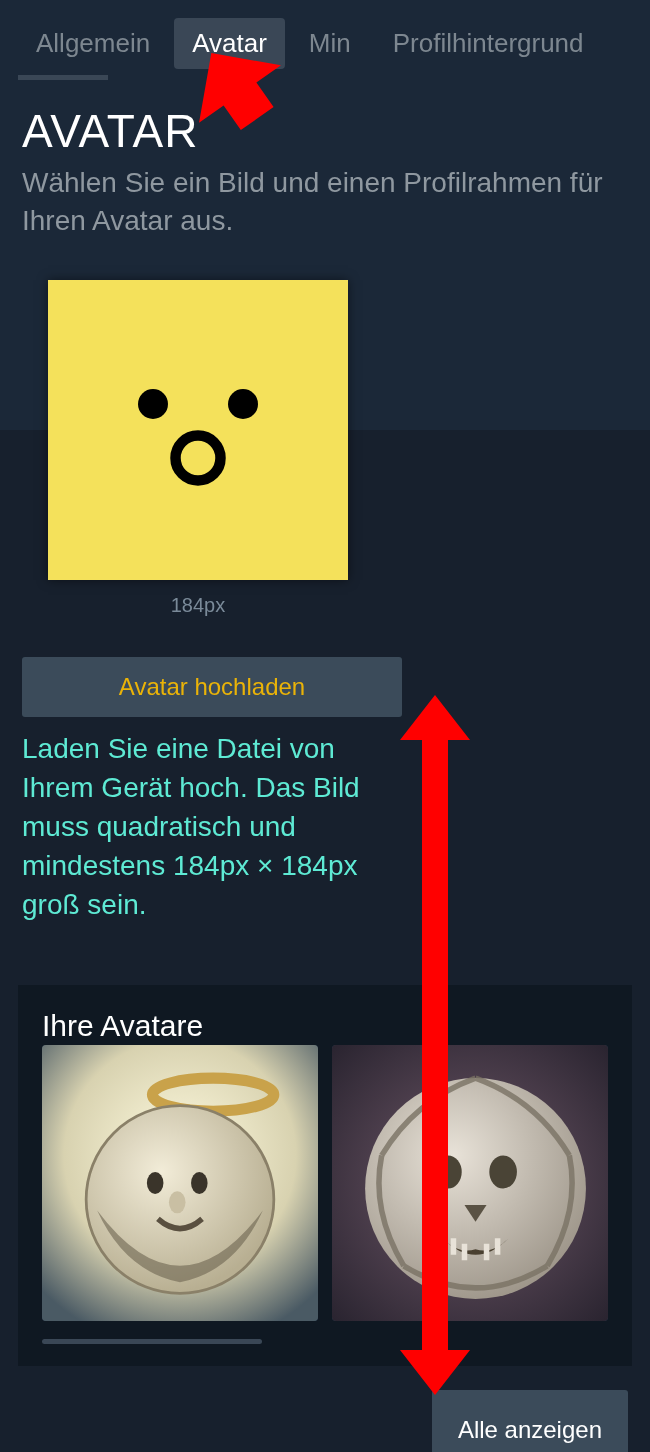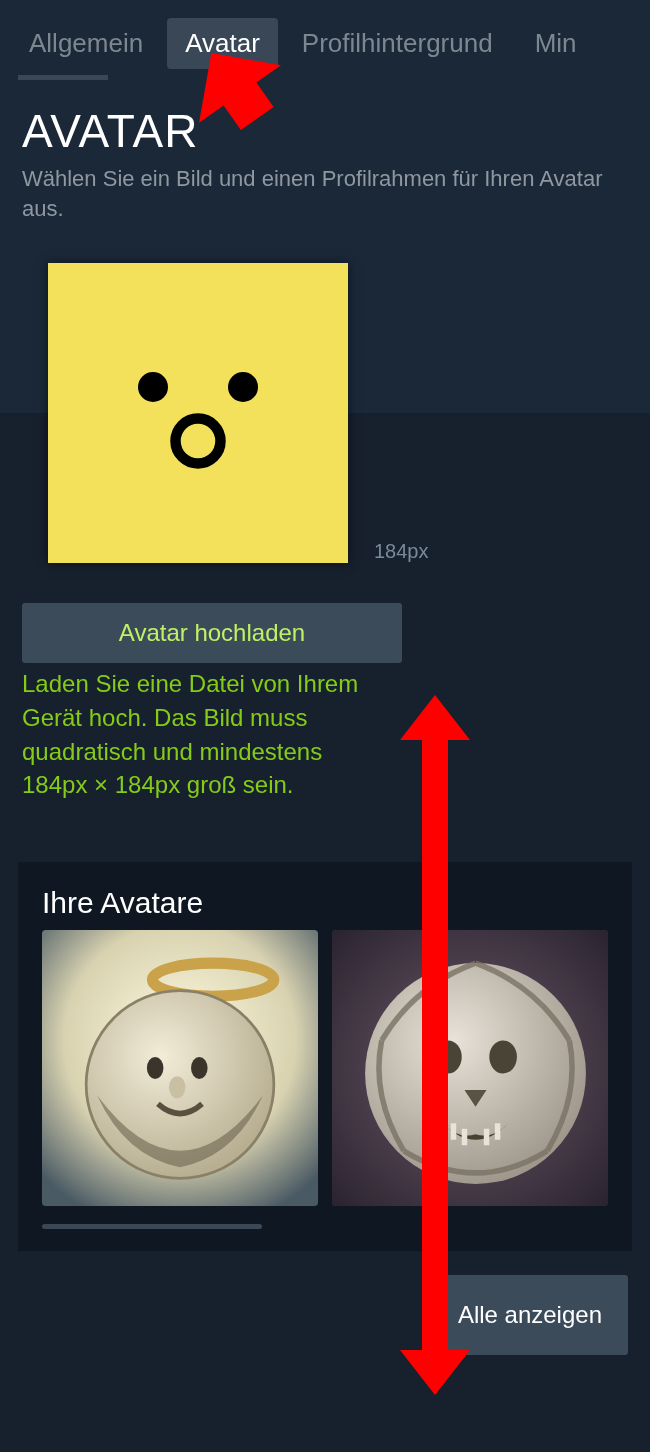--- a/index.html
+++ b/index.html
@@ -9,21 +9,21 @@
     font-family: Arial, Helvetica, sans-serif;
     color: #c6d4df;
     position: relative;
   }
 
   
   .tabs {
     display: flex;
     align-items: center;
     gap: 6px;
-    padding: 18px 18px 0 11px;
+    padding: 18px 18px 0 18px;
     font-size: 26px;
     color: #7d8790;
     white-space: nowrap;
     overflow: hidden;
   }
   .tab {
     padding: 10px 18px;
     cursor: pointer;
     color: #7d8790;
     border-radius: 4px;
@@ -44,21 +44,21 @@
 
   h1.page-title {
     color: #ffffff;
     font-size: 46px;
     font-weight: 400;
     letter-spacing: 1px;
     margin-top: 24px;
   }
   .subtitle {
     color: #8f98a0;
-    font-size: 22px;
+    font-size: 28px;
     line-height: 1.35;
     margin-top: 6px;
     padding-right: 20px;
   }
 
   
   .preview-wrap {
     margin-top: 40px;
     position: relative;
   }
@@ -69,69 +69,69 @@
     background: #17202d;
     z-index: 0;
   }
   .preview-row {
     position: relative;
     z-index: 1;
     display: flex;
     align-items: flex-end;
     gap: 40px;
   }
-  .preview-col { display: flex; flex-direction: row; align-items: flex-end; }
+  .preview-col { display: flex; flex-direction: column; align-items: center; }
   .preview-col .label { margin-top: 14px; color: #7a8a99; font-size: 20px; }
 
   .avatar { background: #f4e15b; position: relative; box-shadow: 0 0 10px rgba(0,0,0,.5); }
   .av-lg { width: 300px; height: 300px; margin-left: 26px; }
   .av-md { width: 104px; height: 104px; }
   .av-sm { width: 52px; height: 52px; }
 
   
   .face { position: absolute; left: 50%; top: 52%; transform: translate(-50%,-50%); }
   .av-lg .face svg { width: 160px; height: 120px; }
   .av-md .face svg { width: 56px; height: 42px; }
   .av-sm .face svg { width: 28px; height: 22px; }
 
   
   .upload-btn {
     position: relative; z-index: 1;
     margin-top: 40px;
     width: 380px;
     background: #3b4b5a;
-    color: #bef264;
+    color: #eab308;
     font-size: 24px;
     text-align: center;
     padding: 16px 0;
     border-radius: 3px;
     cursor: pointer;
   }
   .upload-desc {
     position: relative; z-index: 1;
-    color: #84cc16;
-    font-size: 24px;
+    color: #5eead4;
+    font-size: 28px;
     line-height: 1.4;
-    margin-top: 4px;
+    margin-top: 12px;
     width: 360px;
   }
 
   
   .your-avatars {
     position: relative; z-index: 1;
     margin-top: 60px;
     background: #0f1822;
     margin-left: -4px; margin-right: -4px;
     padding: 24px 16px 22px 24px;
   }
   .your-avatars h2 {
     color: #ffffff;
     font-size: 30px;
     font-weight: 400;
-    margin-bottom: 10px;
+    margin-bottom: 2px;
   }
   .avatar-grid { display: flex; gap: 14px; }
   .avatar-item {
     width: 276px; height: 276px;
     border-radius: 4px;
     background: #2a3f54;
     position: relative;
     overflow: hidden;
     cursor: pointer;
   }
@@ -158,22 +158,22 @@
   .arrow-svg { position: absolute; z-index: 50; pointer-events: none; }
   .arrow1 { left: 180px; top: 44px; }
   .arrow2 { left: 400px; top: 695px; }
 </style>
 </head>
 <body>
 
 <div class="tabs">
   <div class="tab">Allgemein</div>
   <div class="tab active">Avatar</div>
+  <div class="tab">Min</div>
   <div class="tab">Profilhintergrund</div>
-  <div class="tab">Min</div>
 </div>
 <div class="tab-underline"></div>
 
 <div class="content">
   <h1 class="page-title">AVATAR</h1>
   <div class="subtitle">Wählen Sie ein Bild und einen Profilrahmen für Ihren Avatar aus.</div>
 
   <div class="preview-wrap">
     <div class="preview-bg"></div>
 

